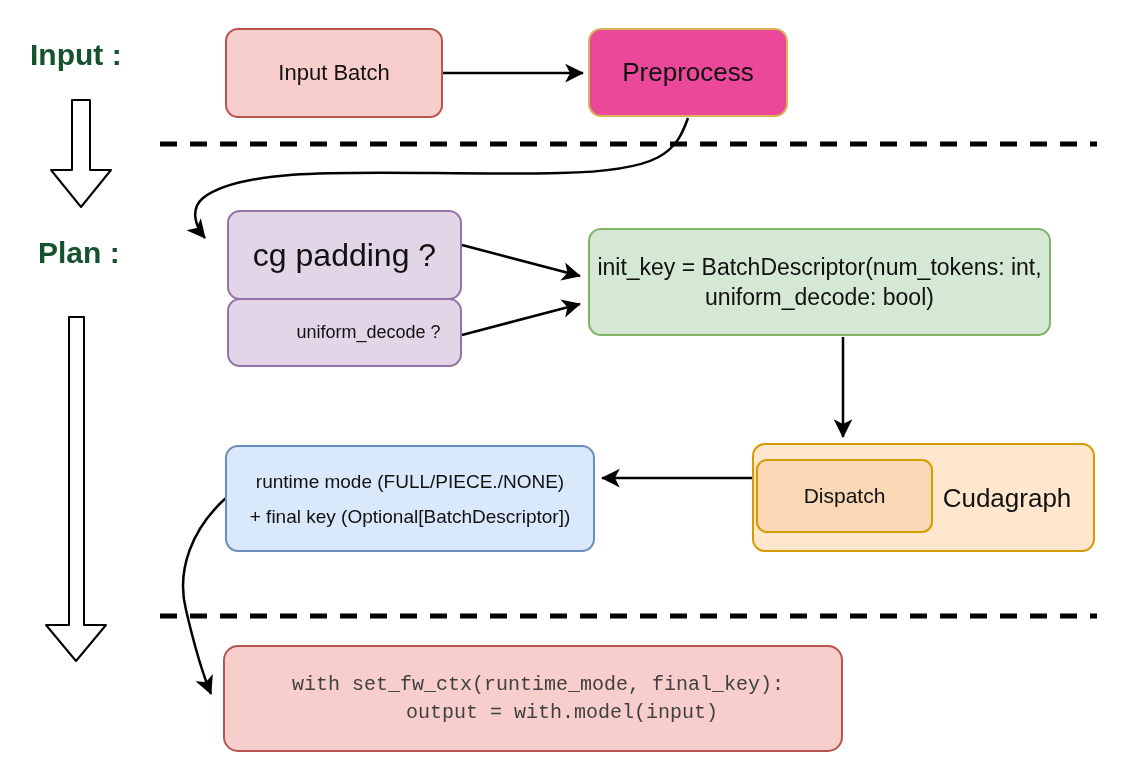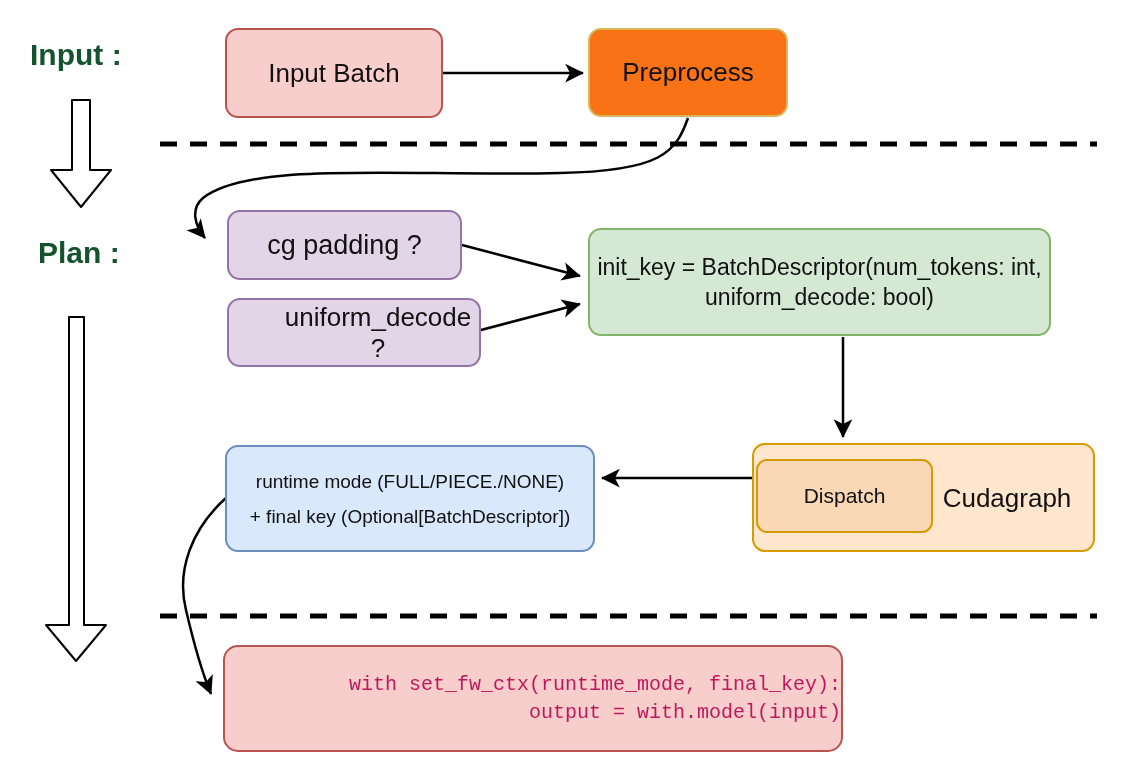--- a/index.html
+++ b/index.html
@@ -25,43 +25,43 @@
     border:2px solid #000;
     display:flex;
     flex-direction:column;
     align-items:center;
     justify-content:center;
     text-align:center;
     color:#111111;
   }
   .node span{display:block;}
   .n-red   {background:#F8CECC;border-color:#B85450;}
-  .n-yellow{background:#f97316;border-color:#D6B656;}
+  .n-yellow{background:#ec4899;border-color:#D6B656;}
   .n-purple{background:#E1D5E7;border-color:#9673A6;}
   .n-green {background:#D5E8D4;border-color:#82B366;}
   .n-orange{background:#FFE6CC;border-color:#D79B00;}
   .n-orange-inner{background:#FAD7B5;border-color:#D79B00;}
   .n-blue  {background:#DAE8FC;border-color:#6C8EBF;}
 
-  #node-input-batch   {left:225px;top:28px;width:218px;height:90px;font-size:26px;}
+  #node-input-batch   {left:225px;top:28px;width:218px;height:90px;font-size:22px;}
   #node-preprocess    {left:588px;top:28px;width:200px;height:89px;font-size:26px;}
-  #node-cg-padding    {left:227px;top:210px;width:235px;height:70px;font-size:27px;}
-  #node-uniform-decode{left:227px;top:298px;width:254px;height:69px;font-size:26px;padding-left:48px;}
+  #node-cg-padding    {left:227px;top:210px;width:235px;height:90px;font-size:32px;}
+  #node-uniform-decode{left:227px;top:298px;width:235px;height:69px;font-size:18px;padding-left:48px;}
   #node-init-key      {left:588px;top:228px;width:463px;height:108px;font-size:23px;line-height:30px;}
   #node-cudagraph     {left:752px;top:443px;width:343px;height:109px;}
   #cudagraph-label    {position:absolute;left:710px;top:443px;width:385px;height:109px;
                        display:flex;flex-direction:column;align-items:flex-end;justify-content:center;
                        font-size:26px;line-height:32px;color:#111;text-align:center;}
   #cudagraph-label span{width:176px;}
   #node-dispatch      {left:756px;top:459px;width:177px;height:74px;font-size:21px;border-radius:11px;}
   #node-runtime-mode  {left:225px;top:445px;width:370px;height:107px;font-size:19px;line-height:27px;gap:8px;}
   #node-execute-code  {left:223px;top:645px;width:620px;height:107px;border-radius:15px;
-                       align-items:flex-end;justify-content:center;text-align:left;
+                       align-items:center;justify-content:center;text-align:left;
                        font-family:"Liberation Mono","DejaVu Sans Mono",monospace;
-                       font-size:20px;line-height:28px;color:#be185d;
+                       font-size:20px;line-height:28px;color:#404040;
                        padding-left:10px;white-space:pre;}
 </style>
 </head>
 <body>
 
 <div id="canvas">
 
   <svg id="edges" viewBox="0 0 1142 770" xmlns="http://www.w3.org/2000/svg">
     <defs>
       <marker id="arw" viewBox="0 0 12 12" refX="10.5" refY="6" markerWidth="9" markerHeight="9" orient="auto-start-reverse">

